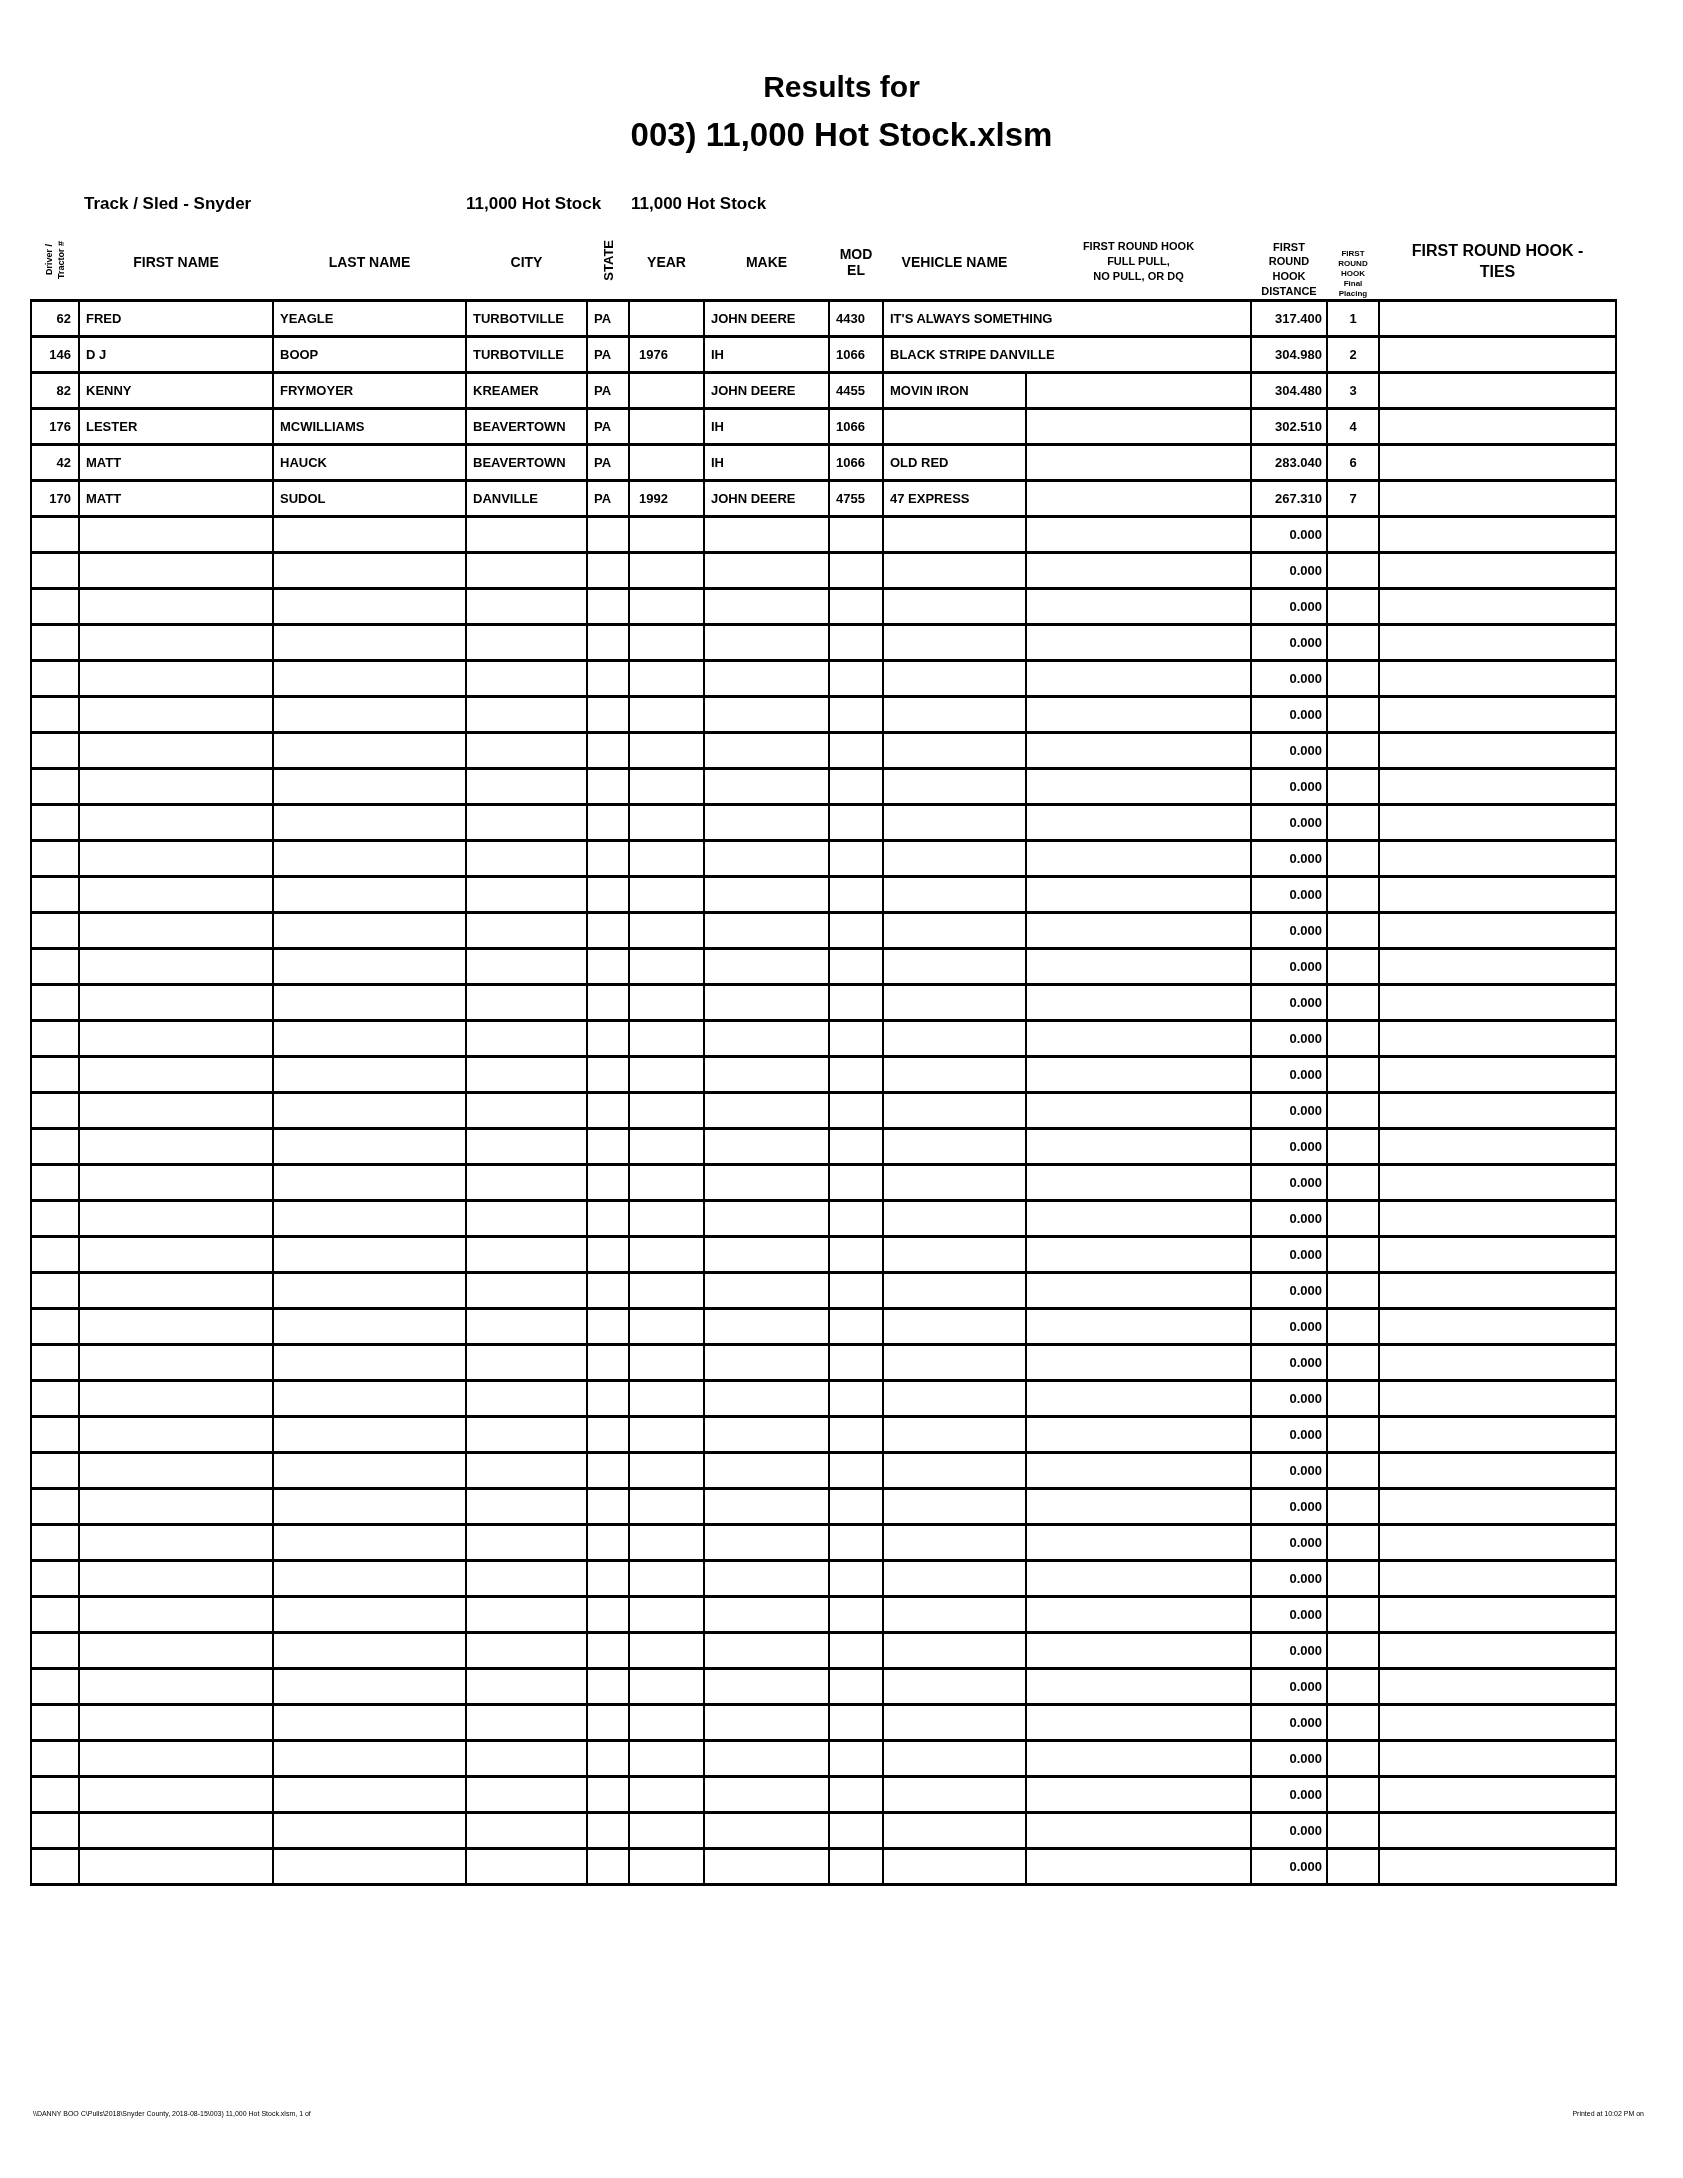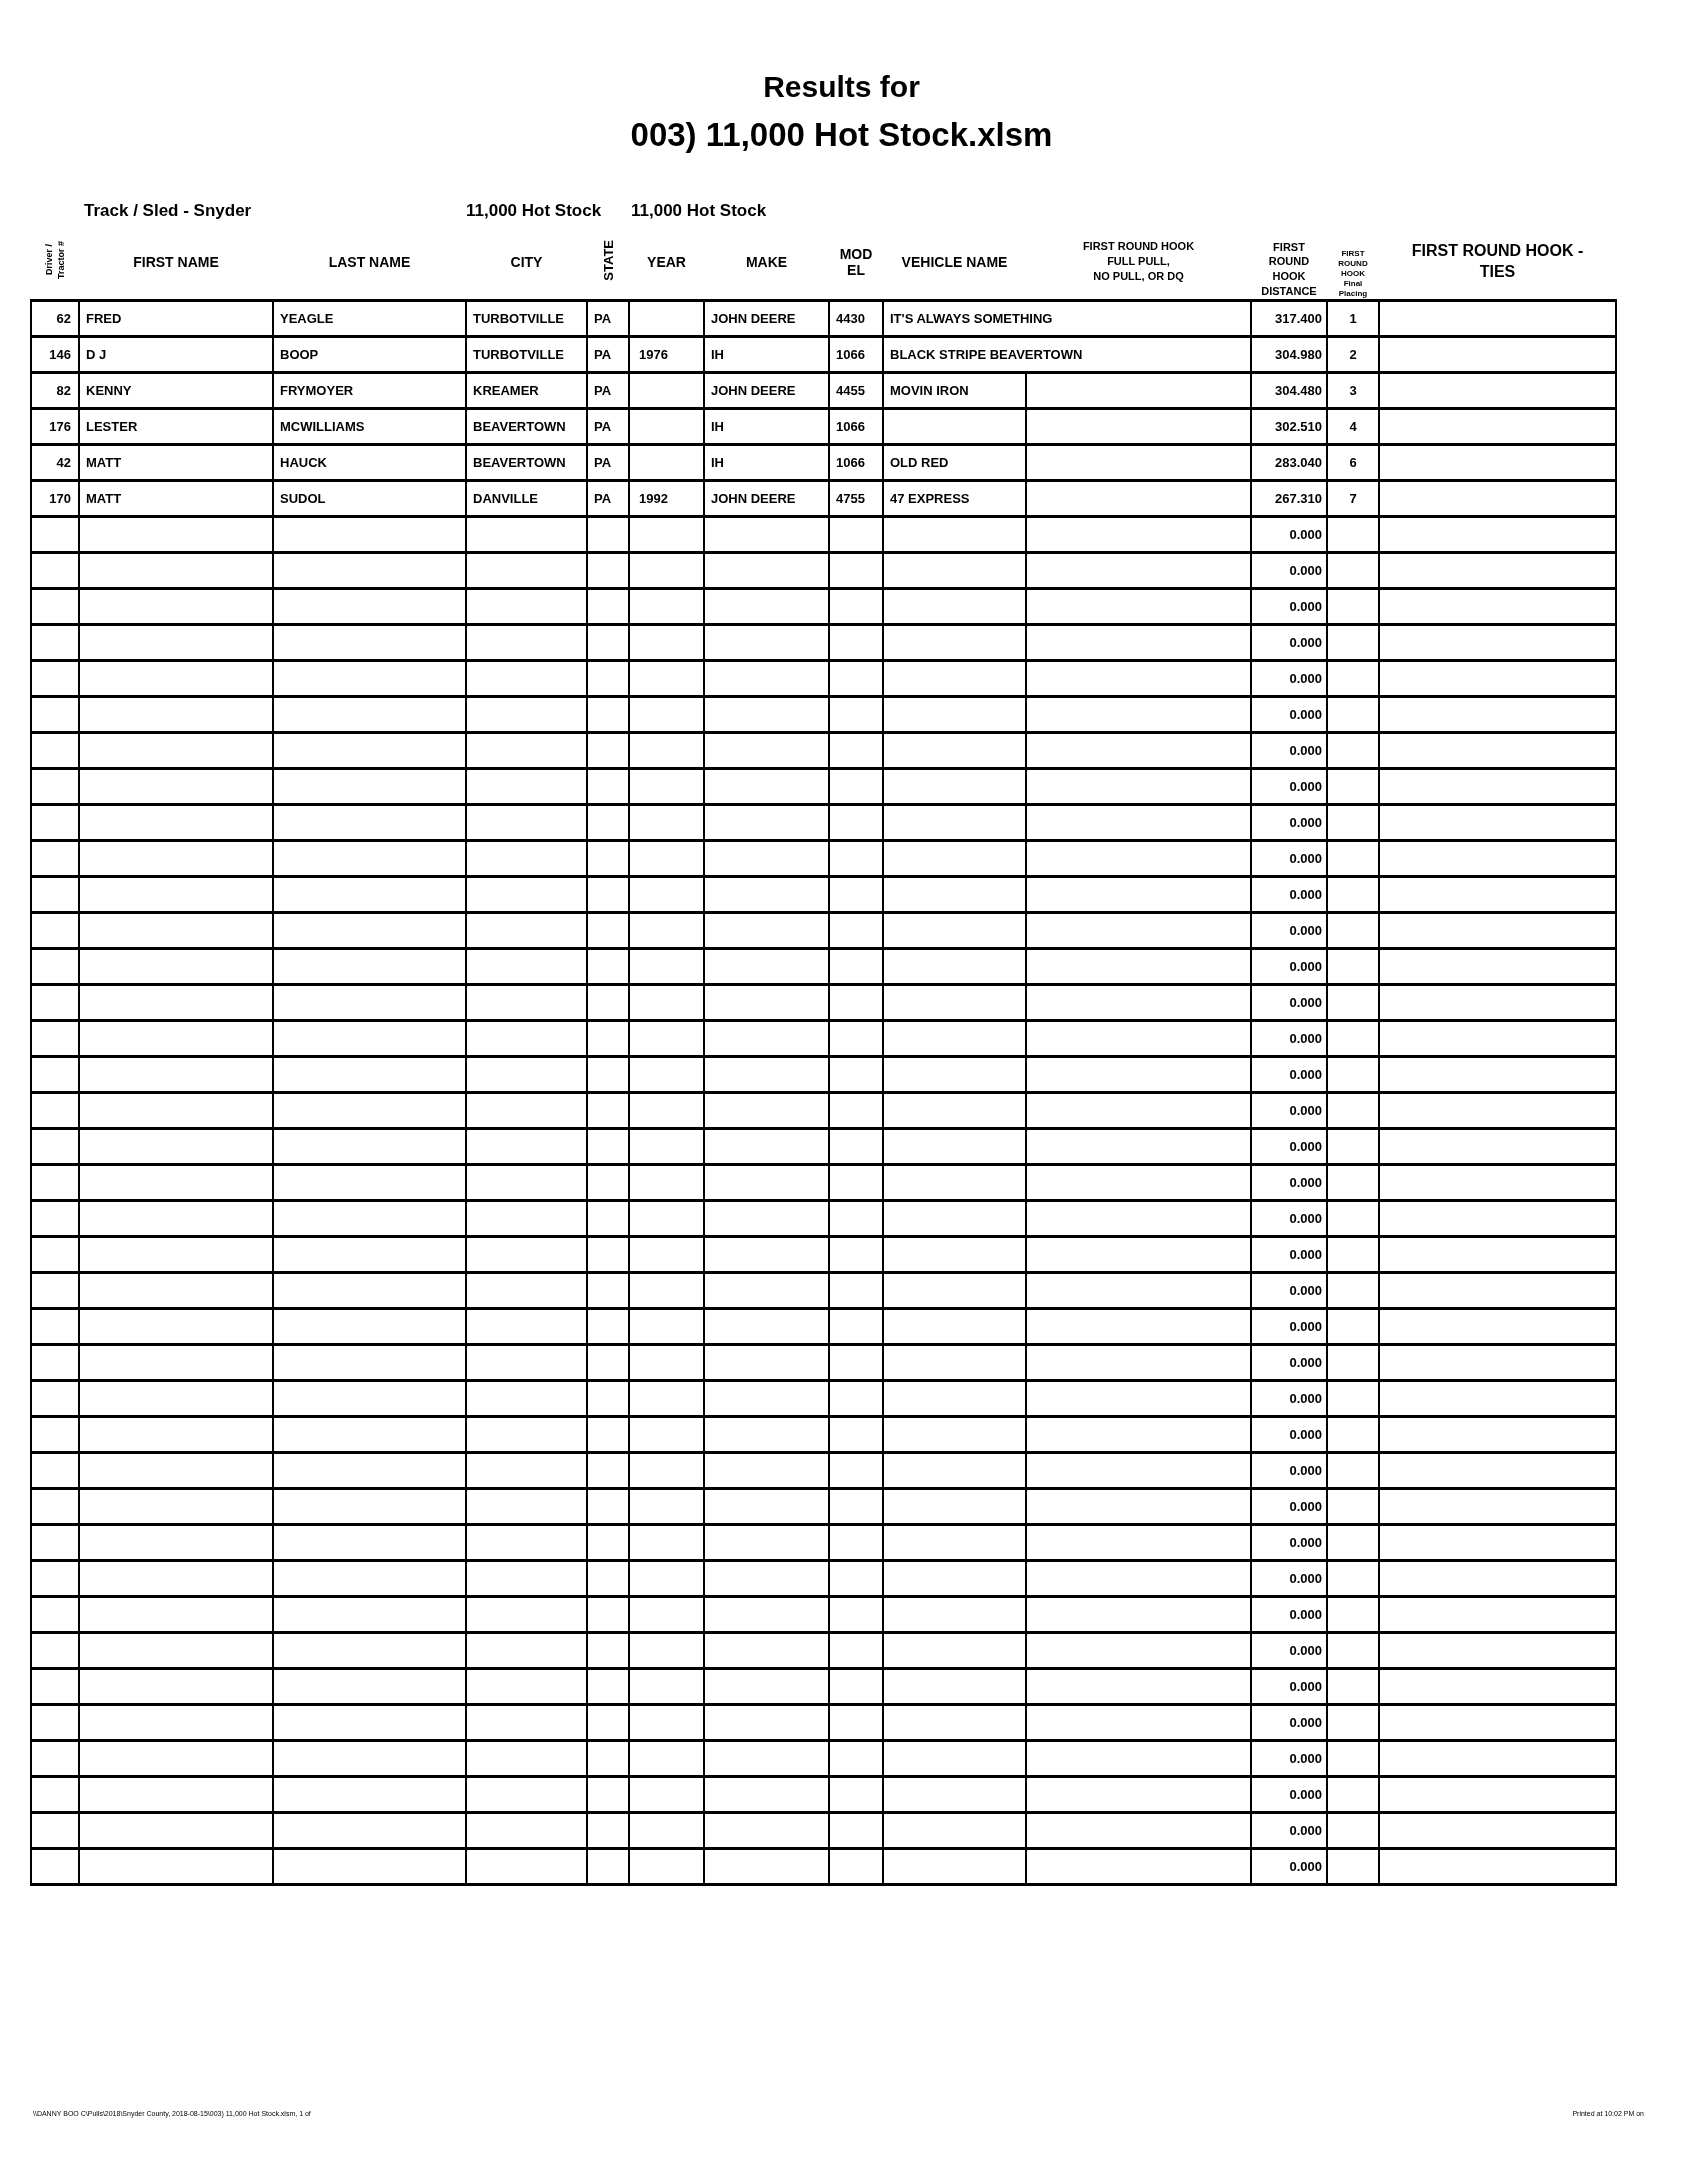--- a/index.html
+++ b/index.html
@@ -14,21 +14,21 @@
   .title-block{
     position:absolute;top:36px;left:0;width:100%;
     text-align:center;font-weight:bold;margin-top:36px;
   }
   .title-line1{font-size:30px;line-height:1.0;}
   .title-line2{font-size:33px;line-height:1.0;margin-top:16px;}
   .meta-row{
     position:absolute;top:194px;left:30px;width:1584px;height:26px;
     font-weight:bold;font-size:17px;
   }
-  .meta-row span{position:absolute;top:7px;white-space:nowrap;}
+  .meta-row span{position:absolute;top:0;white-space:nowrap;}
   .track-label{left:54px;}
   .class1{left:436px;}
   .class2{left:601px;}
 
   table.results{
     position:absolute;top:224px;left:30px;
     width:1584px;border-collapse:collapse;table-layout:fixed;
   }
   thead th{
     border:none;border-bottom:3px solid #000;
@@ -151,21 +151,21 @@
         </tr>
         <tr>
           <td class="col-driver">146</td>
           <td class="col-first_name">D J</td>
           <td class="col-last_name">BOOP</td>
           <td class="col-city">TURBOTVILLE</td>
           <td class="col-state">PA</td>
           <td class="col-year">1976</td>
           <td class="col-make">IH</td>
           <td class="col-model">1066</td>
-          <td class="col-vehicle_name" colspan="2">BLACK STRIPE BEAVERTOWN</td>
+          <td class="col-vehicle_name" colspan="2">BLACK STRIPE DANVILLE</td>
           <td class="col-distance">304.980</td>
           <td class="col-placing">2</td>
           <td class="col-ties"></td>
         </tr>
         <tr>
           <td class="col-driver">82</td>
           <td class="col-first_name">KENNY</td>
           <td class="col-last_name">FRYMOYER</td>
           <td class="col-city">KREAMER</td>
           <td class="col-state">PA</td>

